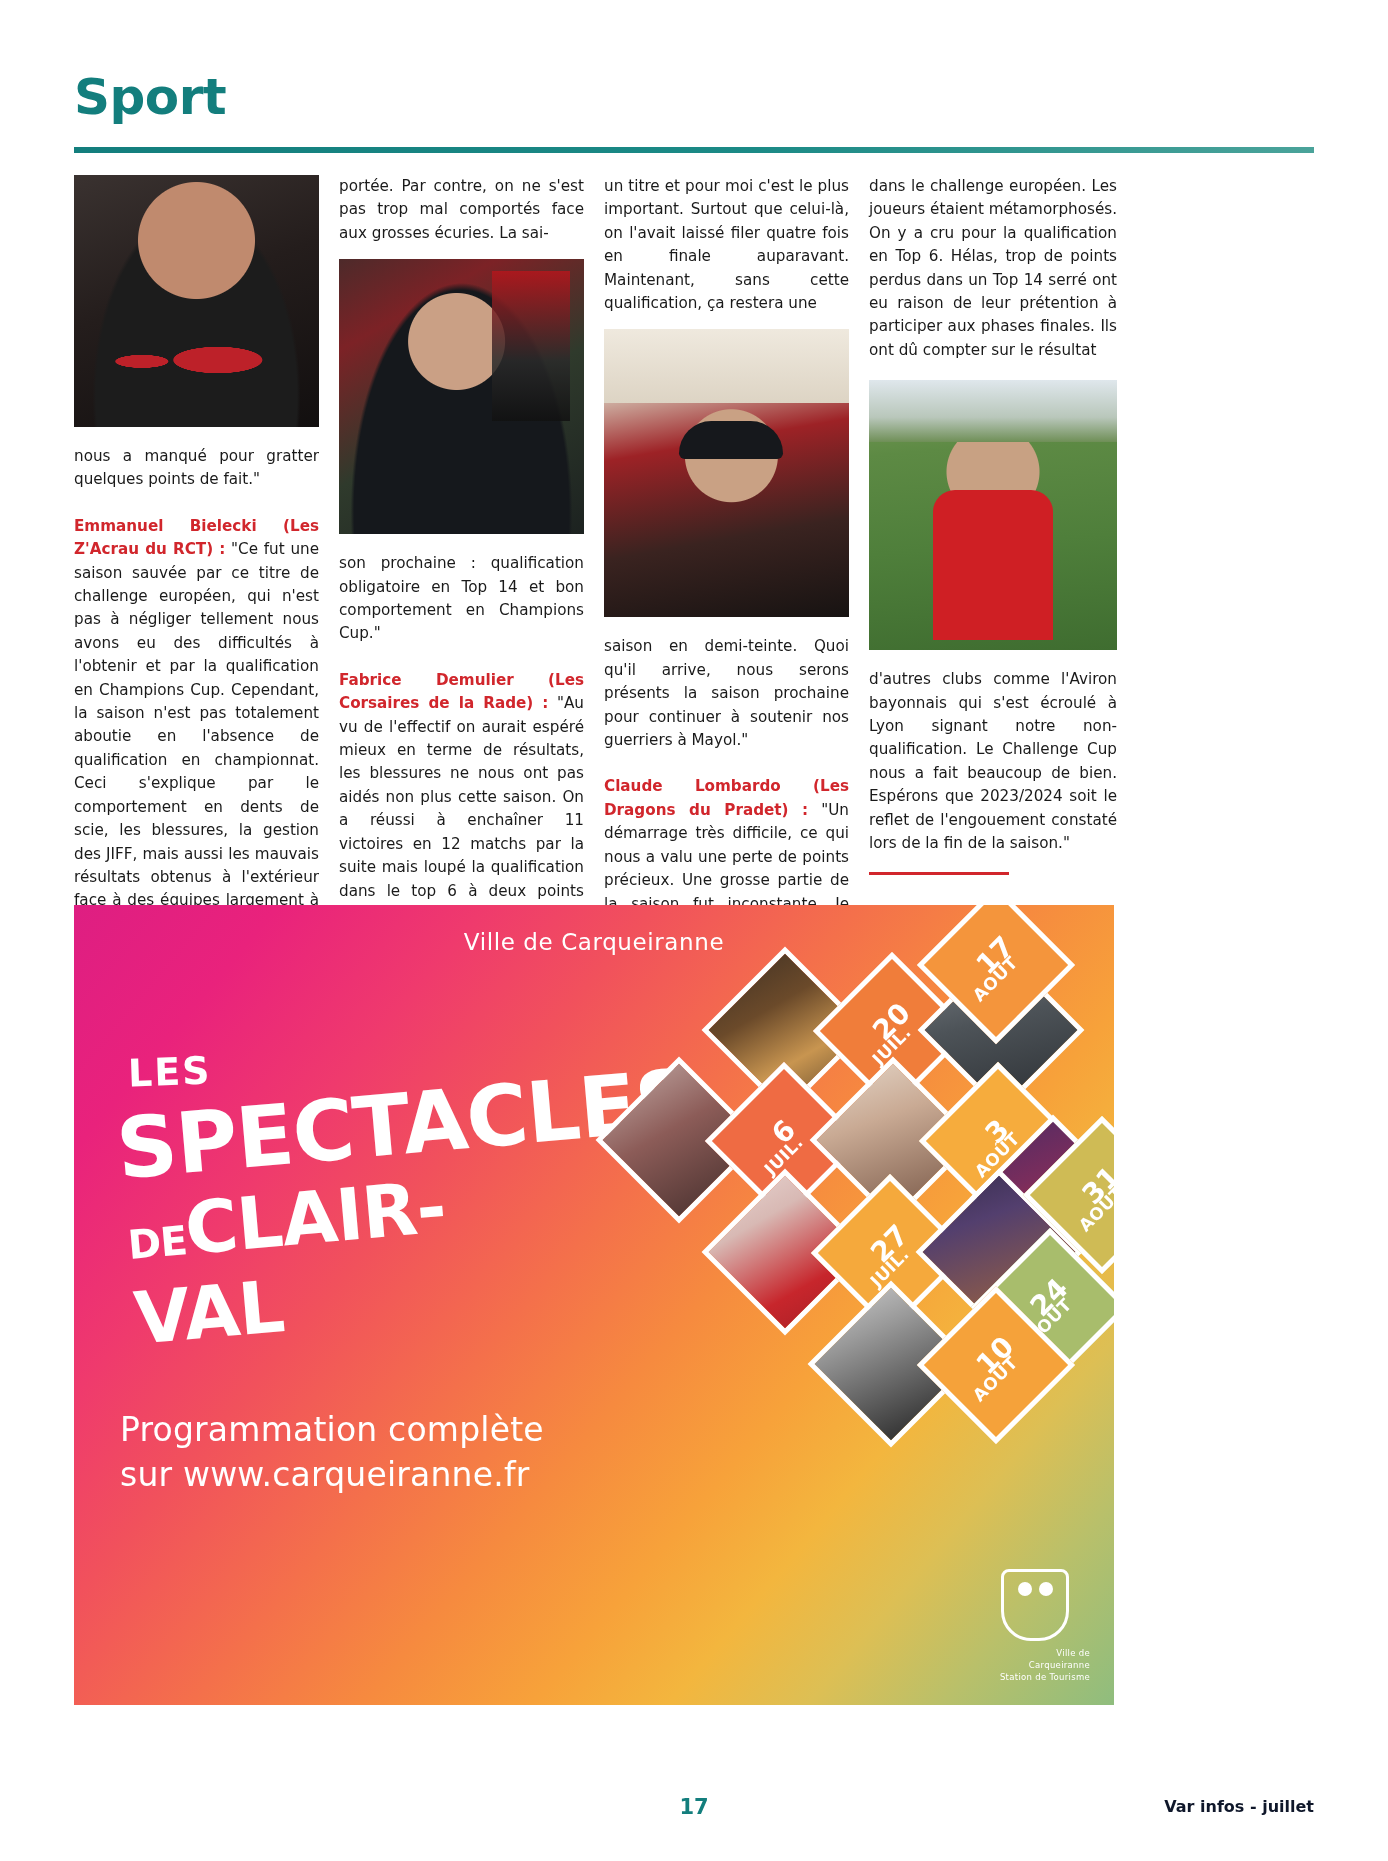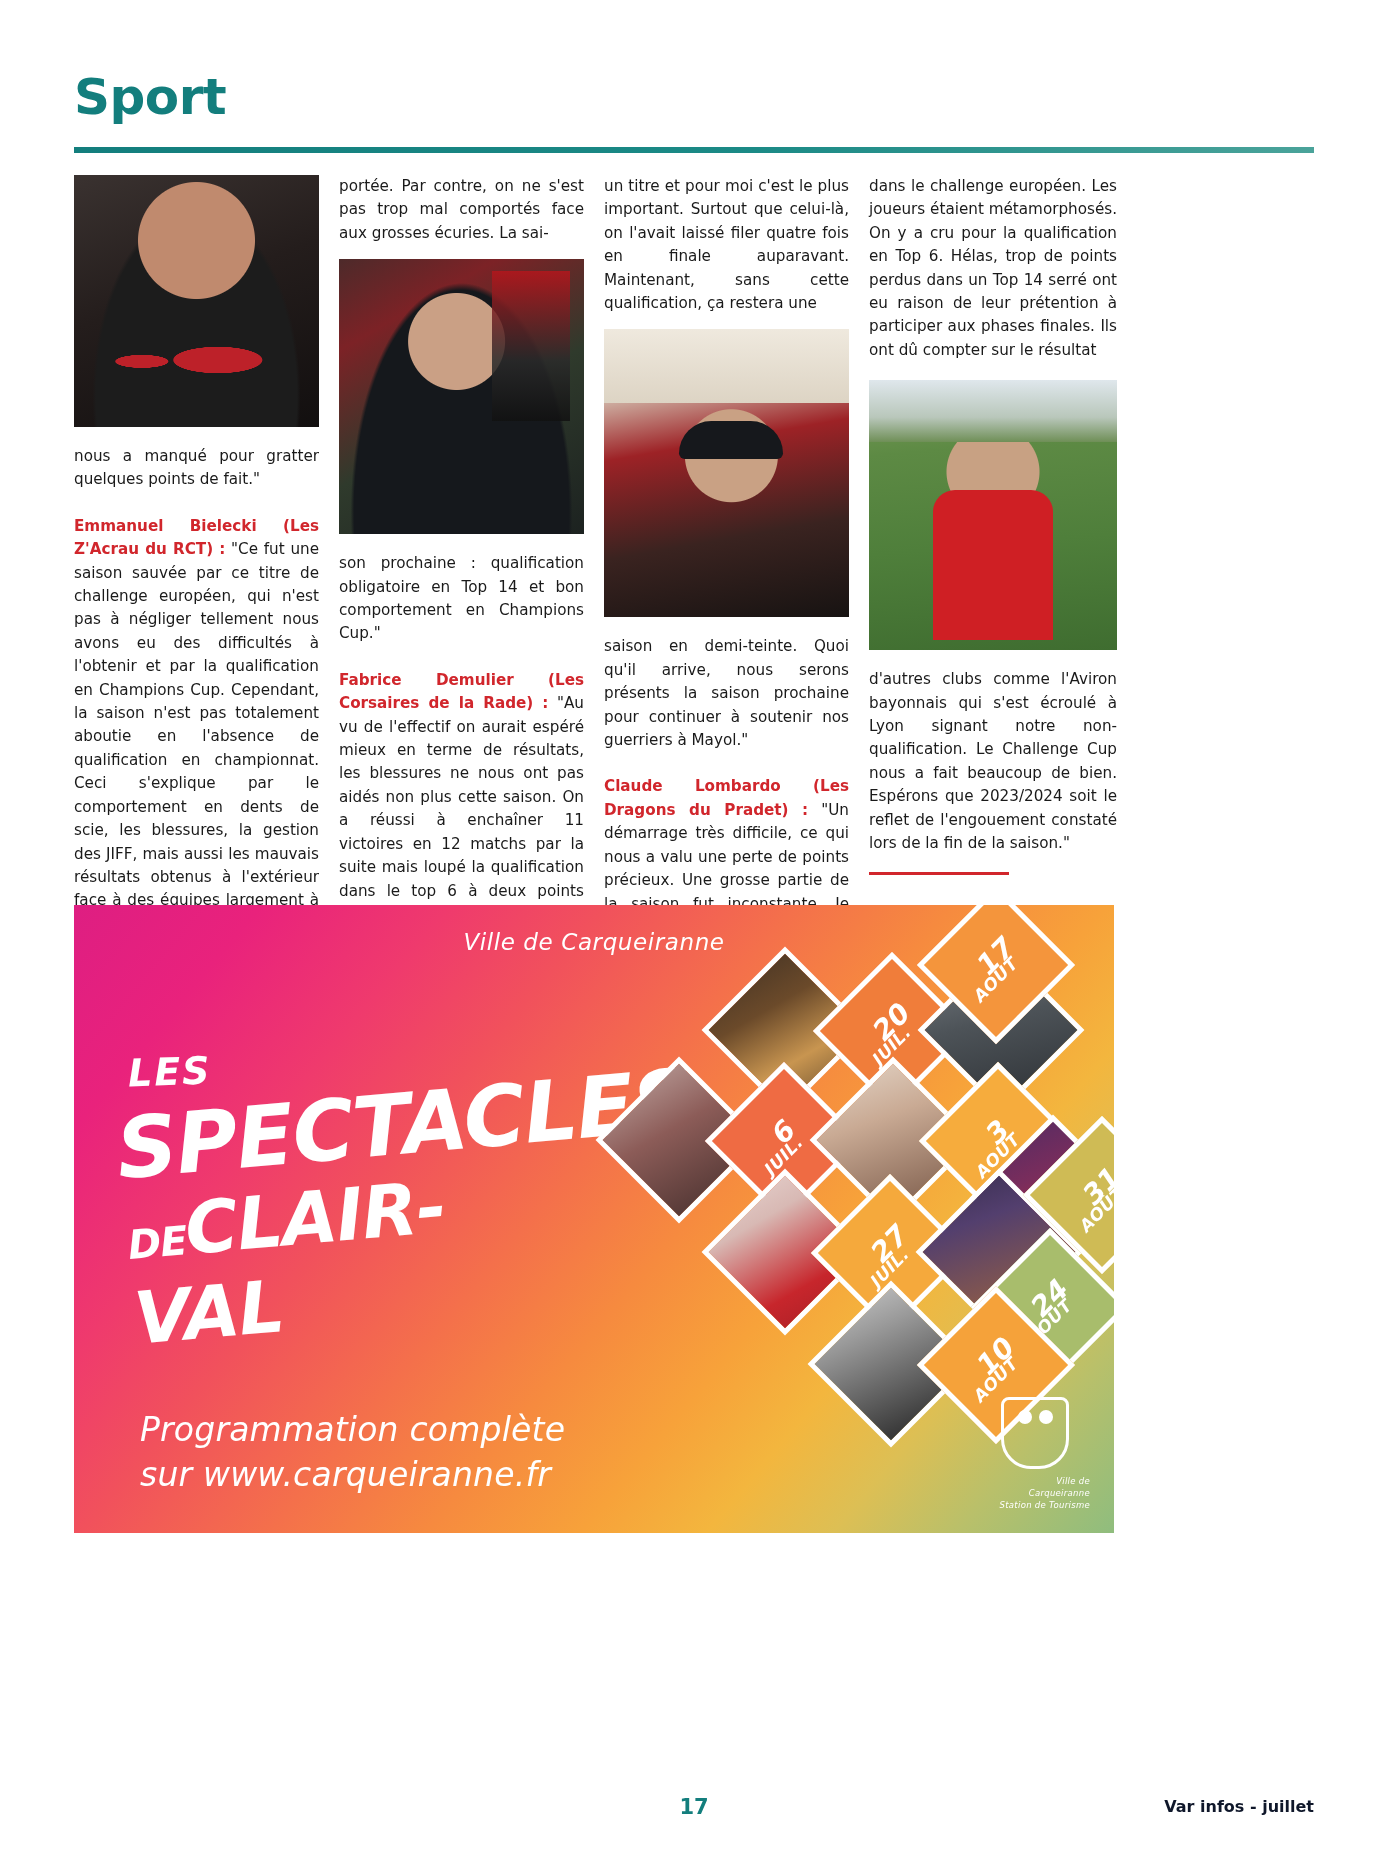--- a/index.html
+++ b/index.html
@@ -87,55 +87,53 @@
      content:"";position:absolute;left:50%;top:110px;transform:translateX(-50%);
      width:120px;height:150px;border-radius:22px 22px 0 0;background:#cf1f24;}
   .ph-toulon .sky{
      position:absolute;left:0;top:0;width:100%;height:62px;
      background:linear-gradient(180deg,#dfe7ec 0%,#b9c7bb 60%,#6f8f57 100%);}
 
   .endrule{width:140px;height:3px;background:#d1262c;margin-top:16px;}
 
   
   .ad{
-    position:absolute;left:74px;top:905px;width:1040px;height:628px;
+    position:absolute;left:74px;top:905px;width:1040px;height:800px;
     background:linear-gradient(130deg,
         #de1e82 0%,
         #e9227c 12%,
         #ef3a6d 24%,
         #f1515c 34%,
         #f4704b 46%,
         #f68a3f 56%,
         #f7a23a 66%,
         #f3b63e 74%,
         #ddbf54 82%,
         #b9c06a 90%,
         #8fbd7e 100%);
     overflow:hidden;
-    font-style:italic;
   }
   .ad-city{
     position:absolute;left:0;right:0;top:24px;text-align:center;
     color:#fff;font-size:23px;letter-spacing:.6px;
     font-family:"DejaVu Sans","Liberation Sans",sans-serif;
   }
   .logo{
     position:absolute;left:42px;top:145px;width:450px;color:#fff;
     font-family:"DejaVu Sans","Liberation Sans",sans-serif;font-weight:bold;
   }
   .logo .l1{font-size:38px;letter-spacing:2px;transform:rotate(-2deg);display:inline-block;margin-left:12px;}
   .logo .l2{font-size:84px;letter-spacing:-1px;line-height:80px;transform:rotate(-5deg);display:block;margin-top:-4px;}
   .logo .l3{font-size:72px;letter-spacing:-1px;line-height:74px;transform:rotate(-5deg);display:block;margin-top:8px;margin-left:14px;}
   .logo .sm{font-size:40px;}
 
   .ad-bottom{
     position:absolute;left:46px;top:502px;color:#fff;
     font-size:33px;line-height:45px;letter-spacing:.2px;
     font-family:"DejaVu Sans","Liberation Sans",sans-serif;
-    margin-left:20px;
   }
 
   
   .grid{
     position:absolute;left:500px;top:56px;width:540px;height:560px;
   }
   .dia{
     position:absolute;width:118px;height:118px;
     transform:rotate(45deg);overflow:hidden;
     border:5px solid #ffffff;box-sizing:border-box;

